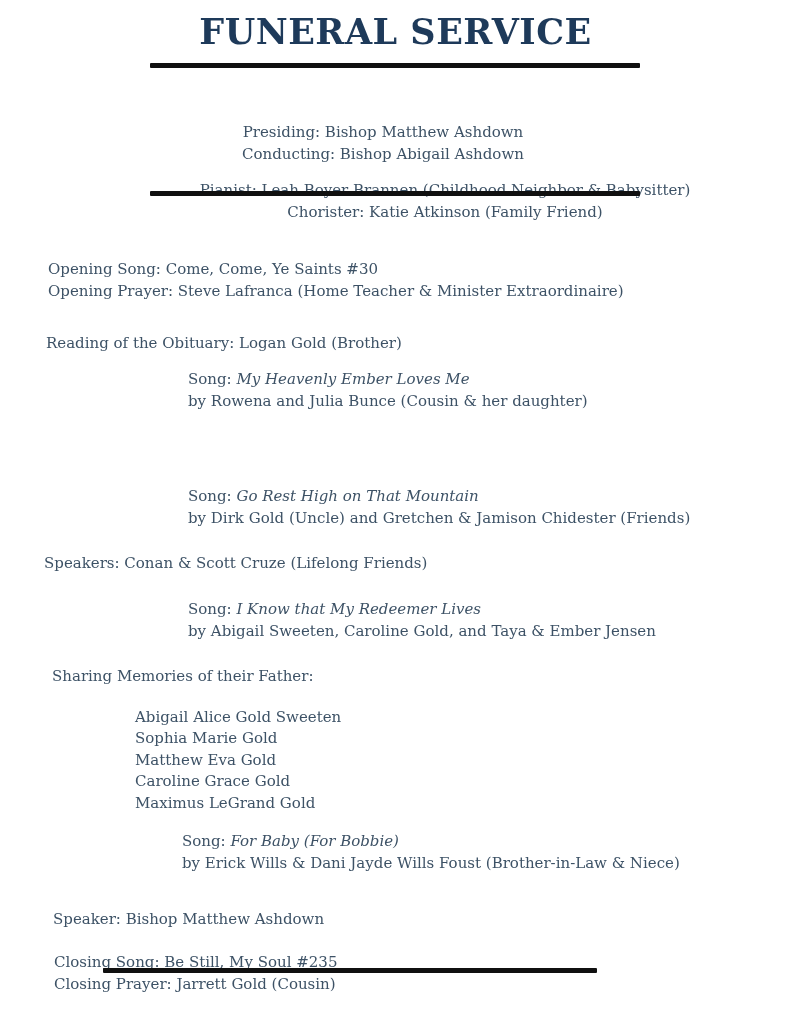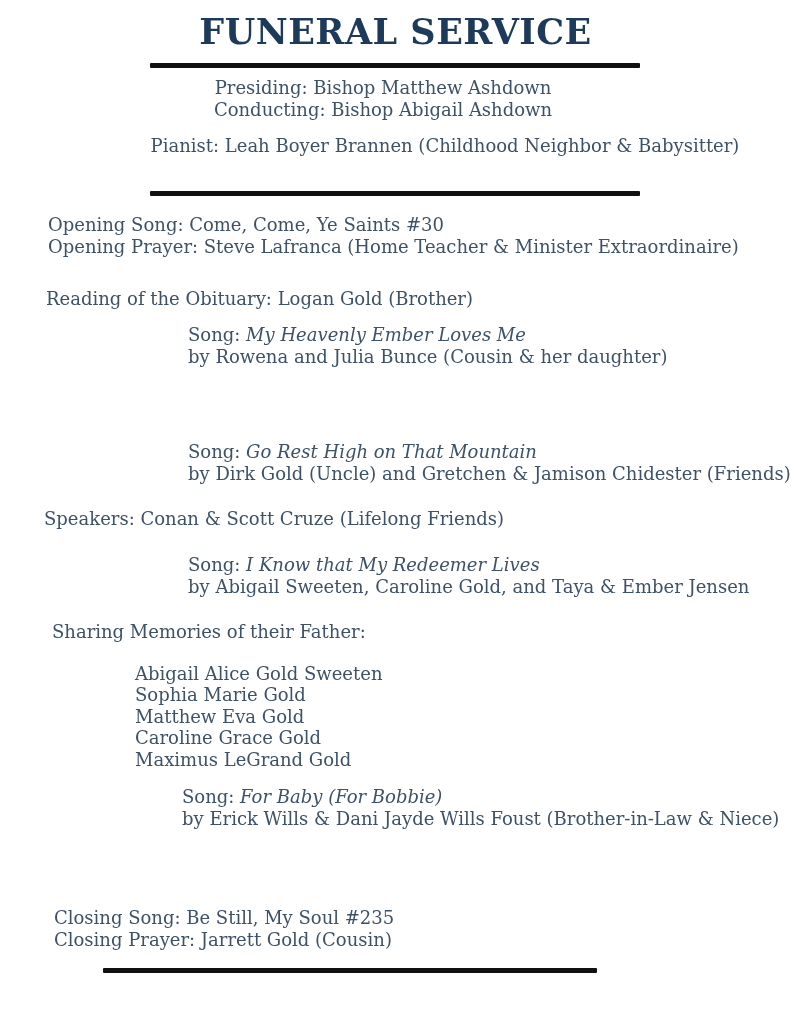--- a/index.html
+++ b/index.html
@@ -19,23 +19,24 @@
   }
   .page {
     position: relative;
     width: 791px;
     height: 1023px;
     background: var(--bg-color);
     overflow: hidden;
   }
   .block {
     position: absolute;
-    font-size: 18px;
+    font-size: 15px;
     line-height: 22px;
     white-space: nowrap;
+    margin-top: 44px;
   }
   .title {
     position: absolute;
     top: 10px;
     left: 0;
     width: 100%;
     margin: 0;
     text-align: center;
     font-size: 35px;
     line-height: 44px;
@@ -79,20 +80,21 @@
 
   <div class="rule rule-top"></div>
 
   <div class="block officiants">
     <div>Presiding: Bishop Matthew Ashdown</div>
     <div>Conducting: Bishop Abigail Ashdown</div>
   </div>
 
   <div class="block musicians">
     <div>Pianist: Leah Boyer Brannen (Childhood Neighbor &amp; Babysitter)</div>
+    <div>Chorister: Katie Atkinson (Family Friend)</div>
   </div>
 
   <div class="rule rule-mid"></div>
 
   <div class="block opening">
     <div>Opening Song: Come, Come, Ye Saints #30</div>
     <div>Opening Prayer: Steve Lafranca (Home Teacher &amp; Minister Extraordinaire)</div>
   </div>
 
   <div class="block obituary">Reading of the Obituary: Logan Gold (Brother)</div>
@@ -135,20 +137,21 @@
   </div>
 
   <div class="block song-4">
     <div>
       <span>Song:</span>
       <span class="song-title">For Baby (For Bobbie)</span>
     </div>
     <div>by Erick Wills &amp; Dani Jayde Wills Foust (Brother-in-Law &amp; Niece)</div>
   </div>
 
+  <div class="block speaker">Speaker: Bishop Matthew Ashdown</div>
 
   <div class="block closing">
     <div>Closing Song: Be Still, My Soul #235</div>
     <div>Closing Prayer: Jarrett Gold (Cousin)</div>
   </div>
 
   <div class="rule rule-bottom"></div>
 
 </div>
 

